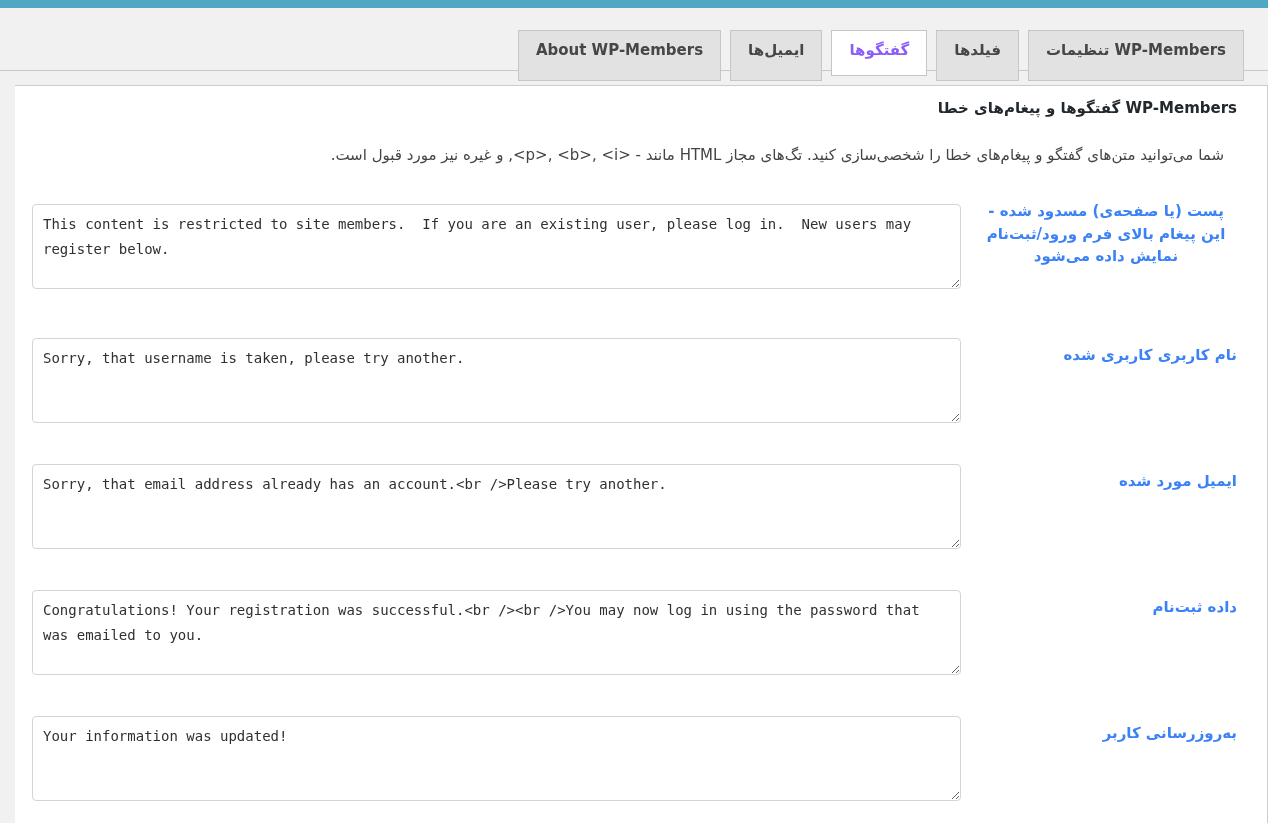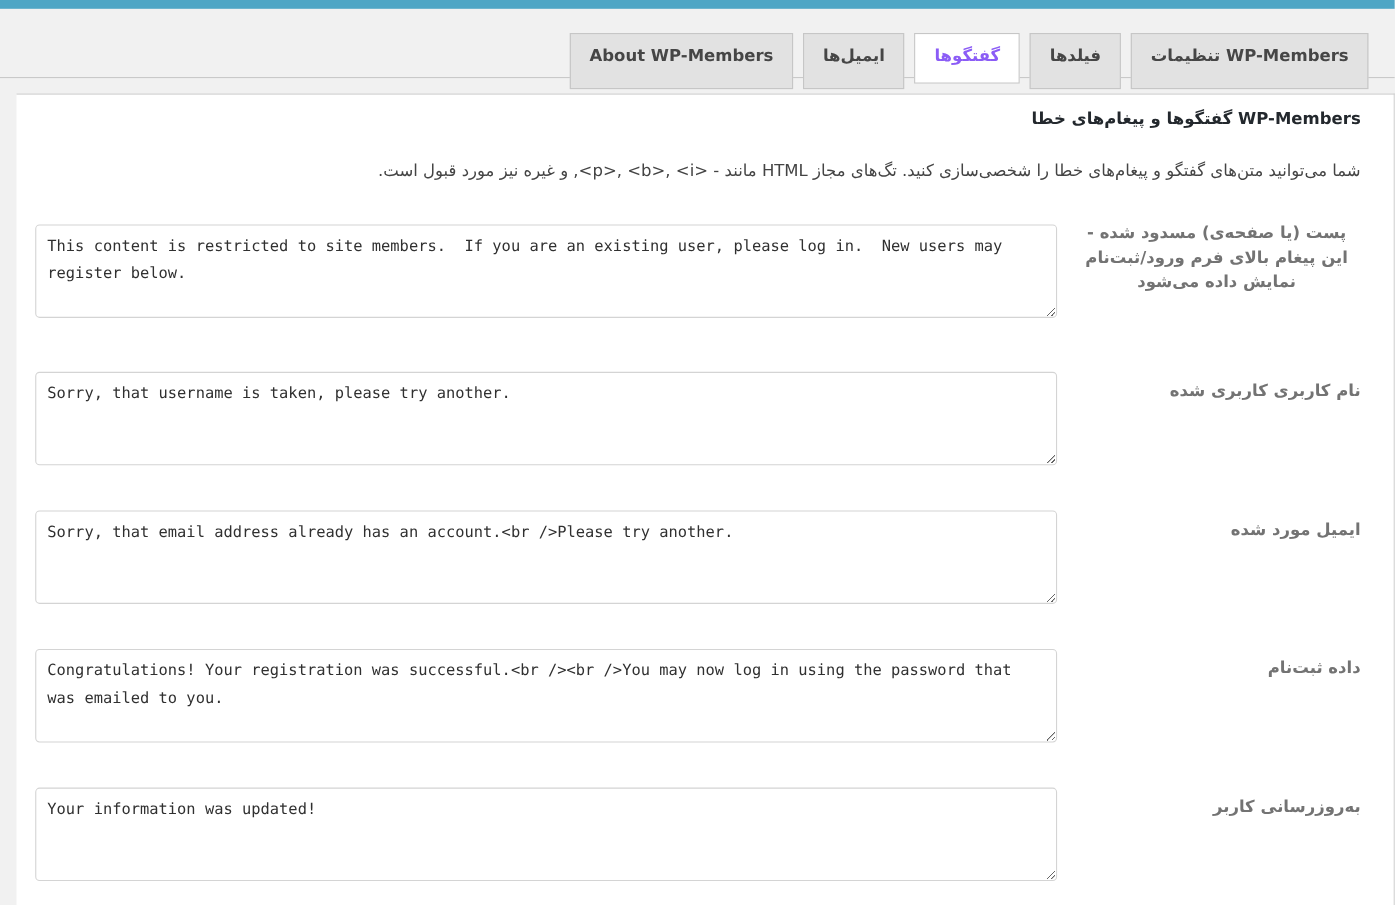--- a/index.html
+++ b/index.html
@@ -64,40 +64,40 @@
   }
   .page-title {
     margin: 0;
     padding-top: 13px;
     font-size: 15px;
     font-weight: bold;
     color: #23282d;
     text-align: right;
   }
   .page-desc {
-    margin: 29px 0 0 0;
+    margin: 29px 13px 0 0;
     font-size: 15px;
     color: #444;
     text-align: right;
     unicode-bidi: plaintext;
   }
   
   table.dialogs {
     width: 100%;
     border-collapse: collapse;
     margin-top: 28px;
   }
   table.dialogs th {
     width: 276px;
     vertical-align: top;
     text-align: right;
     padding: 18px 0 0 14px;
     font-size: 15px;
     font-weight: bold;
-    color: #737373;
+    color: #3b82f6;
     line-height: 1.5;
   }
   table.dialogs tr.first th {
     text-align: center;
     padding-top: 8px;
   }
   table.dialogs td {
     padding: 12px 0 29px 0;
     vertical-align: top;
   }

